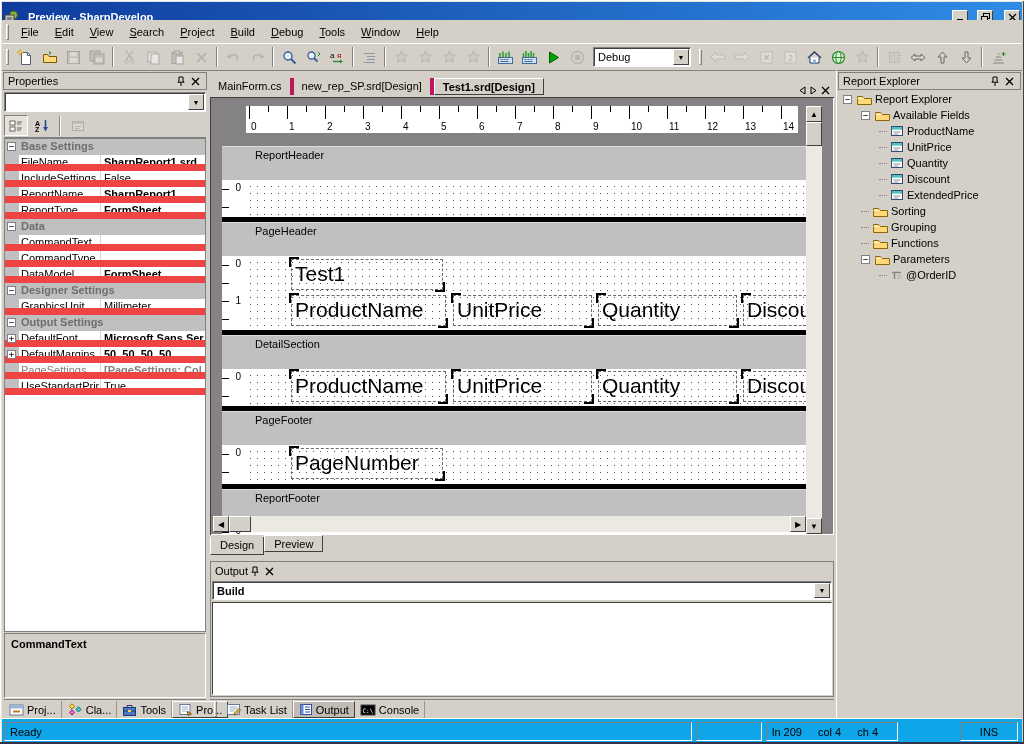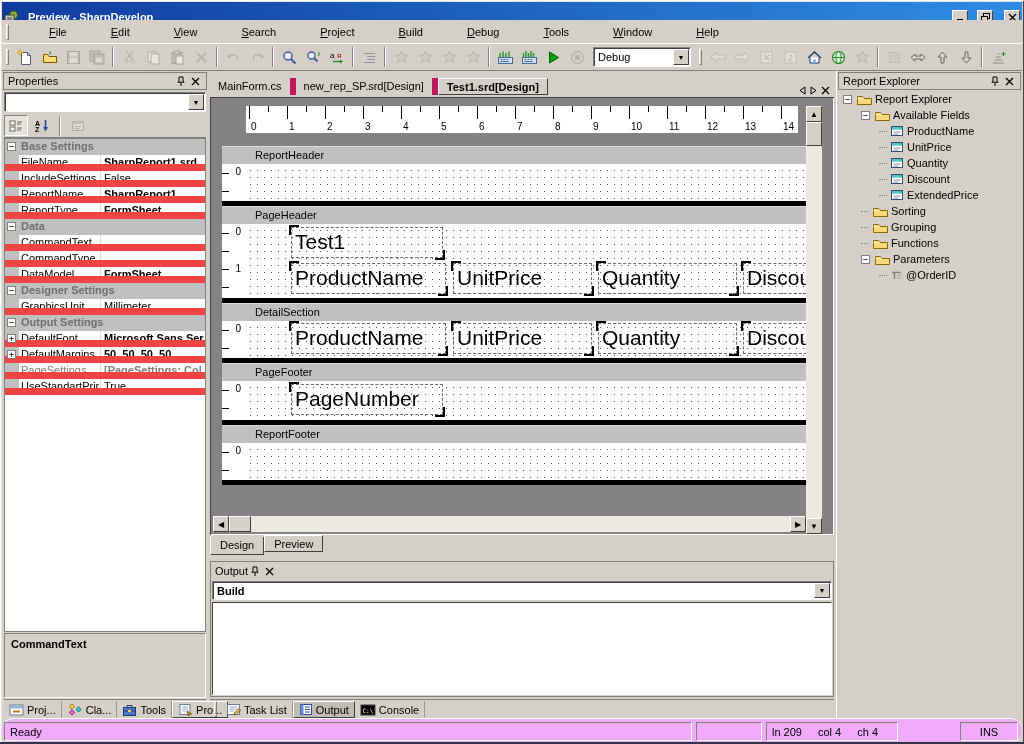--- a/index.html
+++ b/index.html
@@ -9,21 +9,21 @@
     box-shadow:inset 1px 1px 0 #fff, inset -1px -1px 0 #404040, inset 2px 2px 0 #e8e4dc;}
   .icon svg,.ticon svg{display:block;}
   .off{opacity:.5;filter:grayscale(.9);}
   
   .titlebar{position:absolute;left:2px;top:2px;right:2px;height:30px;display:flex;align-items:center;gap:9px;
     background:linear-gradient(to right,#0f3c9e,#2f8ce4);padding:0 2px;}
   .title-text{flex:1;color:#fff;font-weight:bold;}
   .tb-btn{width:16px;height:14px;background:#d4d0c8;border:1px solid;border-color:#fff #404040 #404040 #fff;
     display:flex;align-items:center;justify-content:center;}
   
-  .menubar{position:absolute;left:2px;top:20px;right:2px;height:23px;display:flex;align-items:center;background:#d4d0c8;gap:28px;}
+  .menubar{position:absolute;left:2px;top:20px;right:2px;height:23px;display:flex;align-items:center;background:#d4d0c8;}
   .grip{width:3px;height:16px;border:1px solid;border-color:#fff #808080 #808080 #fff;margin:0 4px;}
   .menu-item{padding:3px 8px;}
   
   .toolbar{position:absolute;left:2px;top:43px;right:2px;height:27px;display:flex;align-items:center;
     border-top:1px solid #fff;background:#d4d0c8;}
   .tbtn{width:24px;height:22px;display:flex;align-items:center;justify-content:center;}
   .tsep{width:2px;height:20px;border-left:1px solid #808080;border-right:1px solid #fff;margin:0 3px;}
   .tcombo{width:98px;height:20px;background:#fff;border:1px solid;border-color:#808080 #fff #fff #808080;
     box-shadow:inset 1px 1px 0 #404040;display:flex;align-items:center;padding-left:4px;position:relative;margin:0 4px;}
   .combo-btn{position:absolute;right:1px;top:1px;bottom:1px;width:16px;background:#d4d0c8;
@@ -58,33 +58,33 @@
   .desc-box{position:absolute;left:2px;right:2px;top:562px;height:65px;background:#d4d0c8;
     border:1px solid;border-color:#808080 #fff #fff #808080;padding:4px 6px;}
   .desc-title{font-weight:bold;}
   
   .dock-tabs{position:absolute;left:2px;right:2px;bottom:0;height:19px;display:flex;align-items:flex-start;
     border-top:1px solid #808080;padding-top:1px;}
   .dtab{display:flex;align-items:center;gap:3px;padding:1px 5px;height:17px;border-right:1px solid #9a968e;}
   .dtab.active{border:1px solid;border-color:#fff #404040 #404040 #fff;background:#d4d0c8;}
   
   .doc-tabs{position:absolute;left:2px;top:6px;right:2px;height:18px;display:flex;align-items:flex-end;}
-  .doctab{padding:2px 8px;height:17px;border-right:6px solid #be185d;}
+  .doctab{padding:2px 8px;height:17px;border-right:4px solid #be185d;}
   .doctab.active{font-weight:bold;border:1px solid;border-color:#fff #404040 #404040 #fff;background:#d4d0c8;}
   .doc-nav{margin-left:auto;display:flex;align-items:center;gap:4px;padding-right:4px;}
   .doc-nav span{display:flex;}
   
   #designer{position:absolute;left:2px;top:26px;right:2px;height:438px;background:#848284;
     box-shadow:inset 1px 1px 0 #404040, inset -1px -1px 0 #fff;overflow:hidden;}
   .hruler{position:absolute;left:36px;top:9px;width:552px;height:27px;background:#fff;
     background-image:linear-gradient(to right,#000 1px,transparent 1px),linear-gradient(to right,#000 1px,transparent 1px);
     background-size:38px 13px,19px 6px;background-repeat:repeat-x,repeat-x;background-position:3px 0,3px 0;}
   .hr-num{position:absolute;bottom:1px;font-size:10px;}
   #sections{position:absolute;left:12px;top:49px;width:584px;}
-  .sec-band{height:18px;background:#c0c0c0;border-top:1px solid #dcdcdc;position:relative;}
+  .sec-band{height:34px;background:#c0c0c0;border-top:1px solid #dcdcdc;position:relative;}
   .sec-label{position:absolute;left:33px;top:2px;}
   .sec-body{display:flex;}
   .vruler{width:22px;flex:none;background:#fff;position:relative;
     background-image:linear-gradient(to bottom,#000 1px,transparent 1px);background-size:7px 18px;
     background-repeat:repeat-y;background-position:0 9px;}
   .vr-num{position:absolute;right:3px;font-size:10px;}
   .dots{flex:1;position:relative;overflow:hidden;background-color:#fff;
     background-image:radial-gradient(#55524e 0.7px,transparent 0.9px);background-size:7px 7px;background-position:3px 3px;}
   .sec-bar{height:5px;background:#000;}
   .ritem{position:absolute;border:1px dashed #6e6a64;}
@@ -110,21 +110,21 @@
     border-color:#808080 #fff #fff #808080;box-shadow:inset 1px 1px 0 #404040;display:flex;align-items:center;
     padding-left:4px;font-weight:bold;}
   .op-body{position:absolute;left:1px;right:1px;top:40px;bottom:1px;background:#fff;border:1px solid;
     border-color:#404040 #fff #fff #404040;}
   
   #tree{position:absolute;left:2px;right:2px;top:20px;bottom:2px;overflow:hidden;}
   .tree-node{height:16px;display:flex;align-items:center;gap:3px;white-space:nowrap;}
   .tree-node .xbox{position:static;flex:none;margin-right:1px;}
   .tconn{width:8px;border-top:1px dotted #808080;flex:none;}
   
-  #statusbar{position:absolute;left:2px;bottom:2px;right:2px;height:24px;background:#f0abfc;border-top:1px solid #fff;border-radius:11px;}
+  #statusbar{position:absolute;left:2px;bottom:2px;right:2px;height:24px;background:#0ea5e9;border-top:1px solid #fff;}
   .sb-panel{position:absolute;top:3px;height:19px;border:1px solid;border-color:#808080 #fff #fff #808080;
     padding:2px 5px;display:flex;align-items:center;gap:16px;}
   #win-bottom-edge{position:absolute;left:0;right:0;bottom:0;height:2px;background:#33334a;}
 </style>
 </head>
 <body>
 
 <div class="window">
 
   <div class="titlebar">

